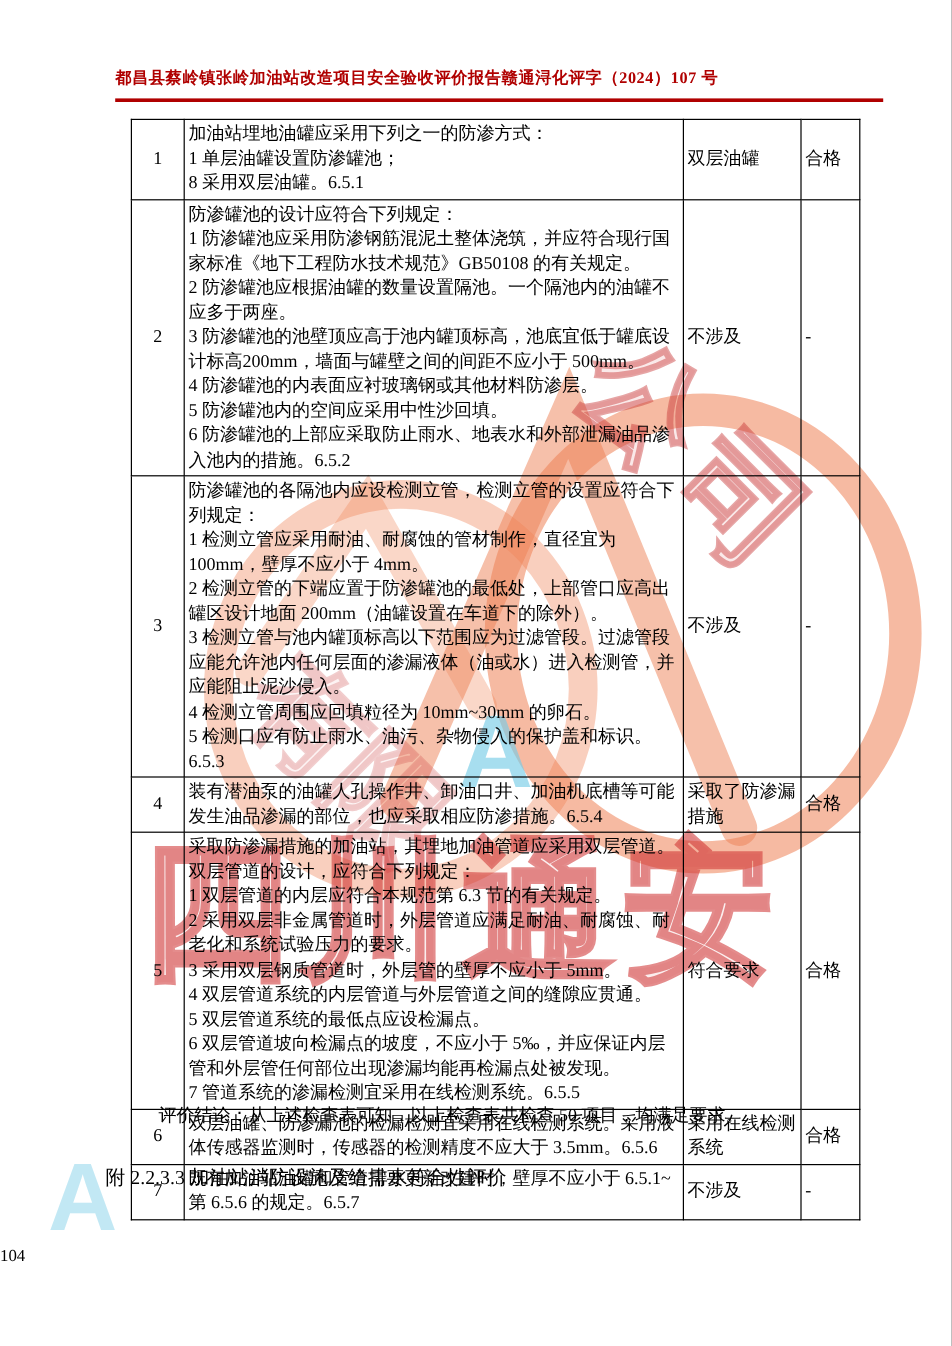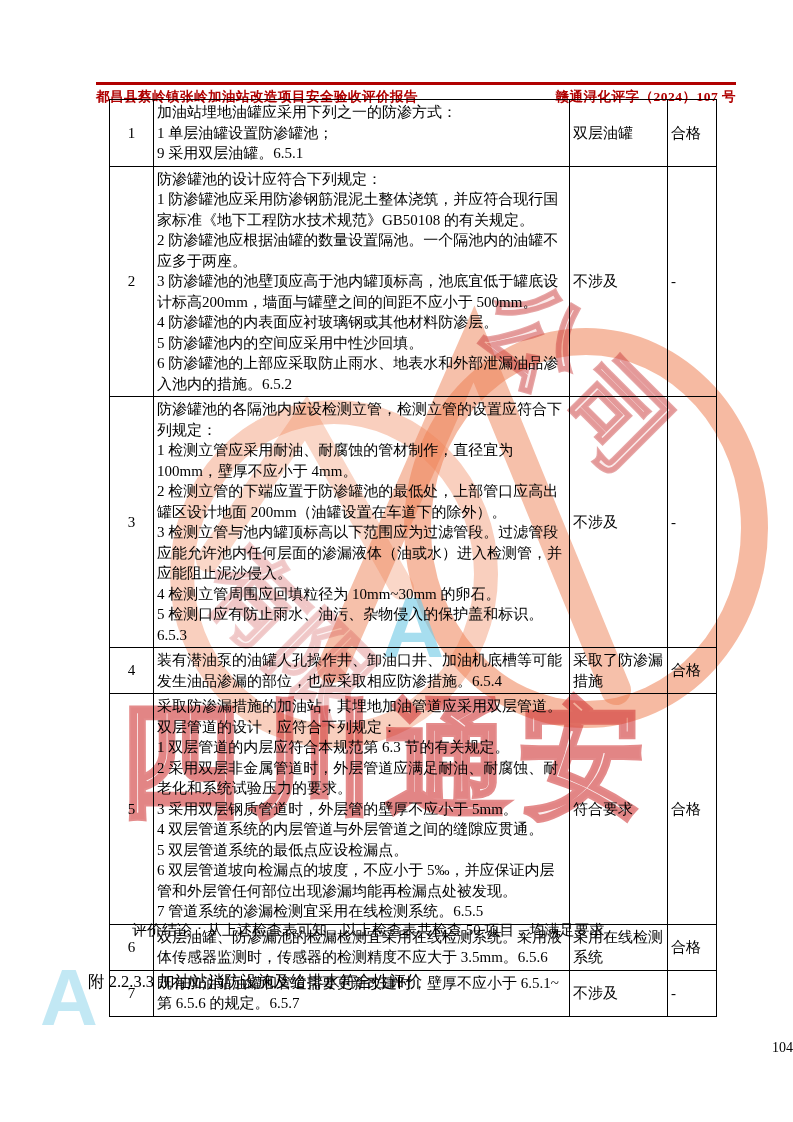--- a/index.html
+++ b/index.html
@@ -3,37 +3,37 @@
 <meta charset="utf-8">
 <style>
   html,body{margin:0;padding:0;background:#888;}
   .page{
     position:relative;width:793px;height:1122px;background:#fff;
     font-family:"Liberation Serif","DejaVu Serif",serif;color:#000;
     overflow:hidden;margin:0 auto;
   }
   
   .hdr{position:absolute;top:56px;left:96px;right:57px;display:flex;
-       justify-content:space-between;align-items:flex-end;
-       color:#b00000;font-size:13.5px;font-weight:bold;letter-spacing:.5px;margin-top:32px;}
+       align-items:flex-end;
+       color:#b00000;font-size:13.5px;font-weight:bold;letter-spacing:.5px;}
   .hdr-rule{position:absolute;top:82px;left:96px;width:640px;height:0;
             border-top:3px solid #b00000;}
   
   table.chk{position:absolute;top:99px;left:109px;border-collapse:collapse;
             width:607px;table-layout:fixed;}
   table.chk td{border:1.5px solid #000;font-size:15px;line-height:20.5px;
                padding:2px 3px;vertical-align:middle;}
   td.no{ text-align:center;font-size:15px;}
   td.content{white-space:pre-line;text-align:left;}
   td.result,td.conclusion{}
   
   .concl{position:absolute;top:917px;left:96px;width:640px;font-size:15px;
          line-height:26px;text-indent:2.4em;}
   .attach{position:absolute;top:971px;left:88px;width:648px;font-size:16.5px;}
-  .pageno{position:absolute;top:1040px;left:0;width:100%;text-align:right;
+  .pageno{position:absolute;top:1040px;left:0;width:100%;text-align:left;
           font-size:14px;}
   
   .wm{position:absolute;inset:0;pointer-events:none;z-index:6;
       mix-blend-mode:multiply;}
   .wm-ring{position:absolute;left:404px;top:328px;width:310px;height:346px;
            border:27px solid rgba(238,130,85,.55);border-radius:50%;}
   .wm-ring2{position:absolute;left:170px;top:400px;width:280px;height:300px;
            border:24px solid rgba(238,130,85,.38);border-radius:50%;}
   .wm-svg{position:absolute;left:0;top:0;}
   .wm-txt{position:absolute;font-family:"Liberation Serif","DejaVu Serif",serif;
@@ -66,21 +66,21 @@
         <col style="width:44px">
         <col style="width:416px">
         <col style="width:98px">
         <col style="width:49px">
       </colgroup>
     <tbody>
       <tr>
         <td class="no">1</td>
         <td class="content">加油站埋地油罐应采用下列之一的防渗方式：
 1 单层油罐设置防渗罐池；
-9 采用双层油罐。6.5.1</td>
+8 采用双层油罐。6.5.1</td>
         <td class="result">双层油罐</td>
         <td class="conclusion">合格</td>
       </tr>
       <tr>
         <td class="no">2</td>
         <td class="content">防渗罐池的设计应符合下列规定：
 1 防渗罐池应采用防渗钢筋混泥土整体浇筑，并应符合现行国家标准《地下工程防水技术规范》GB50108 的有关规定。
 2 防渗罐池应根据油罐的数量设置隔池。一个隔池内的油罐不应多于两座。
 3 防渗罐池的池壁顶应高于池内罐顶标高，池底宜低于罐底设计标高200mm，墙面与罐壁之间的间距不应小于 500mm。
 4 防渗罐池的内表面应衬玻璃钢或其他材料防渗层。

